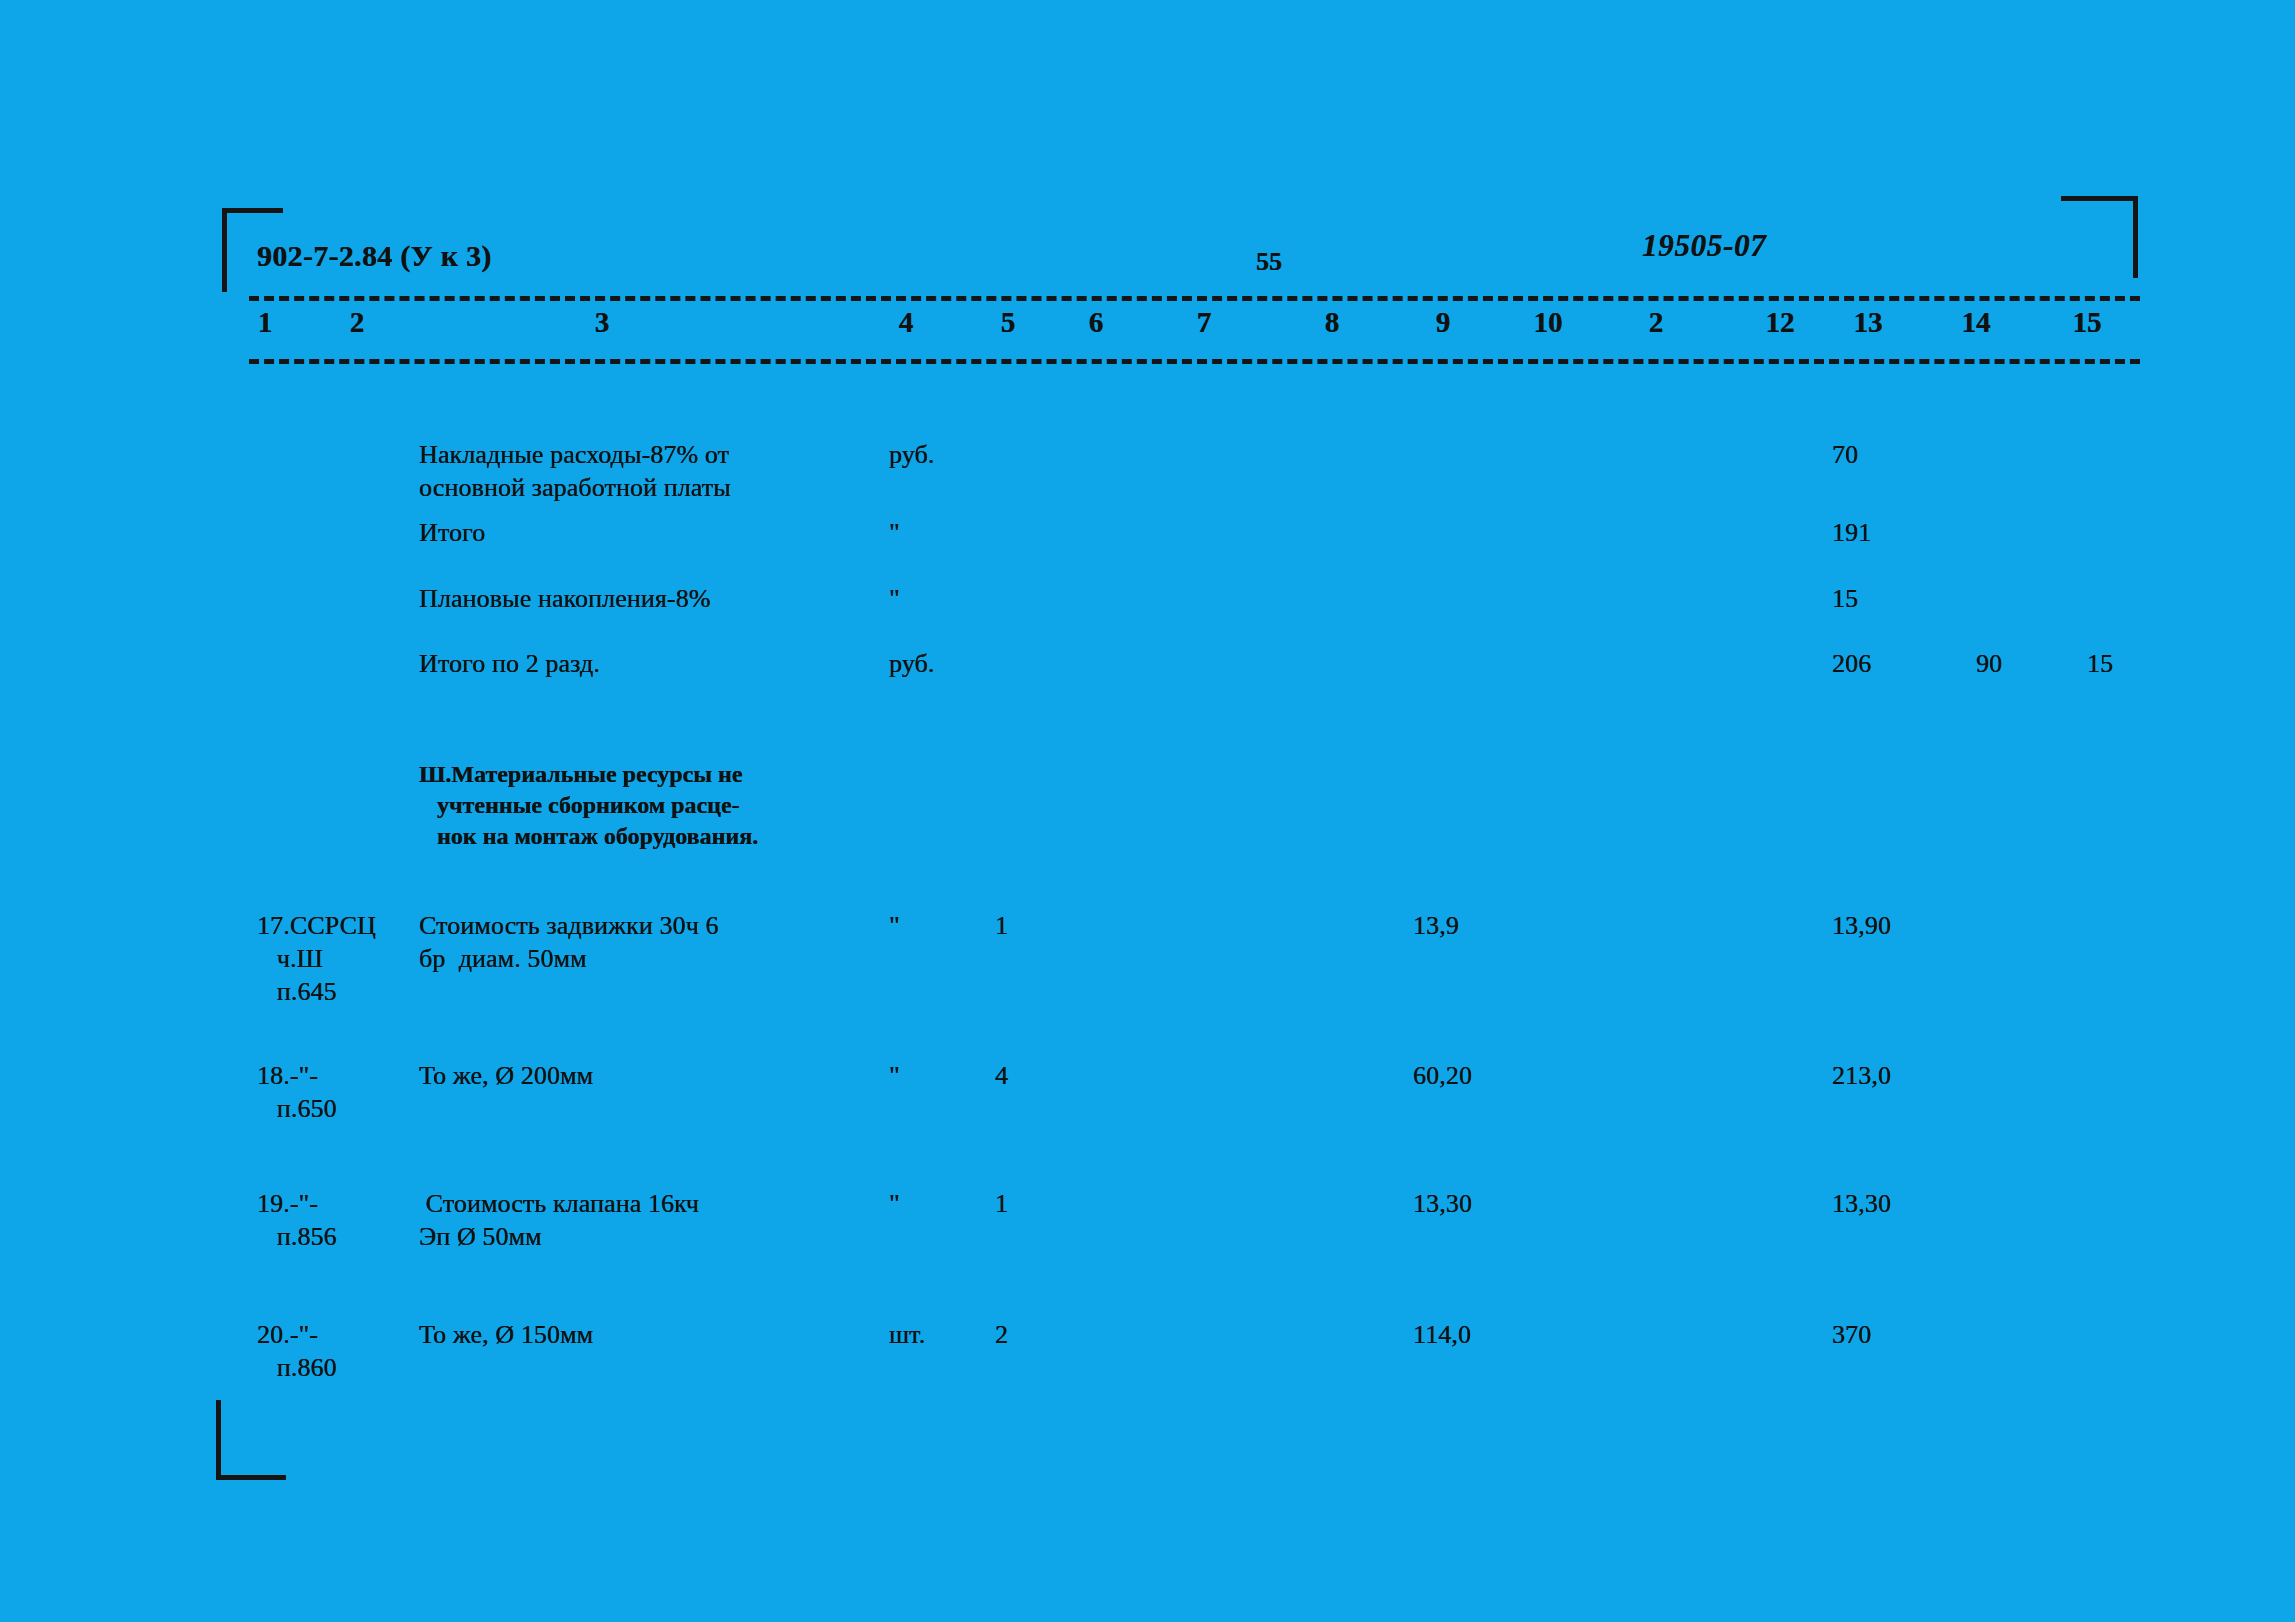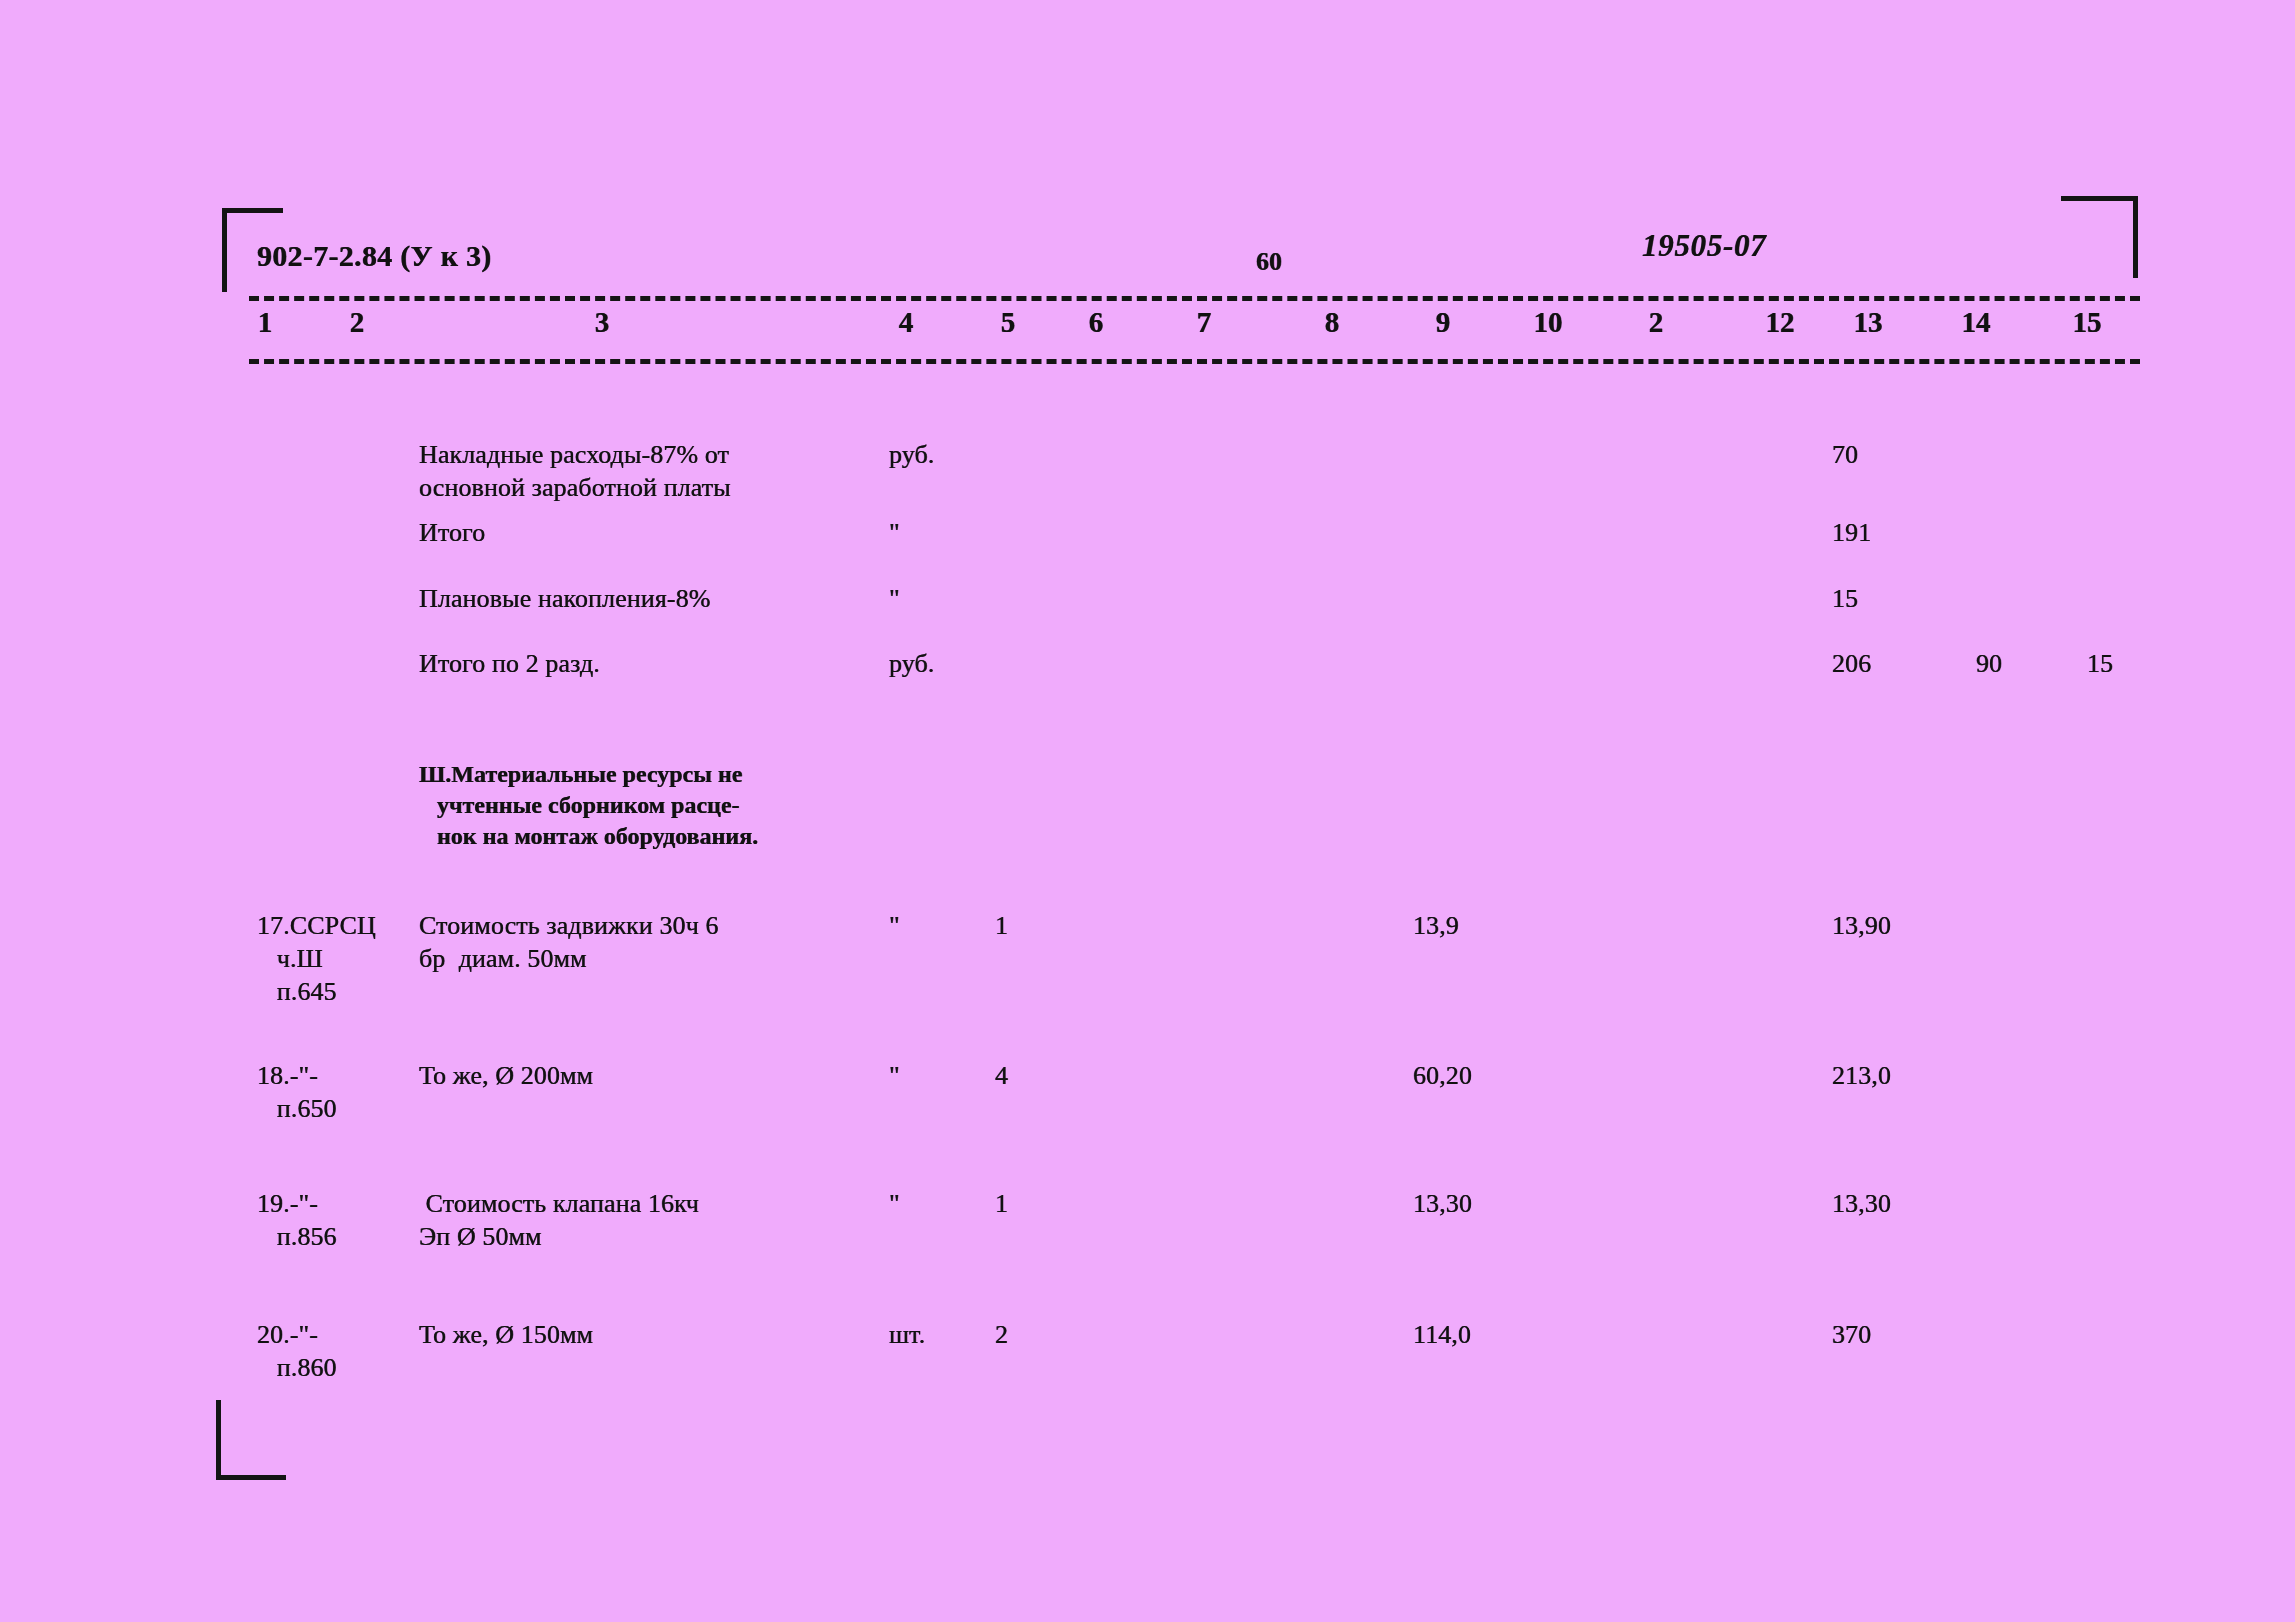--- a/index.html
+++ b/index.html
@@ -14,21 +14,21 @@
     position: relative;
     font-family: "Liberation Serif", serif;
     color: #111111;
     overflow: hidden;
   }
 
   
   #scan-page {
     position: absolute;
     inset: 0;
-    background: #f0abfc;
+    background: #0ea5e9;
   }
 
   .corner {
     position: absolute;
     border-color: #141414;
     border-style: solid;
     border-width: 0;
   }
   #corner-top-left {
     left: 222px; top: 208px;
@@ -158,21 +158,21 @@
 <body>
 
 <div id="scan-page">
 
   <div class="corner" id="corner-top-left"></div>
   <div class="corner" id="corner-top-right"></div>
   <div class="corner" id="corner-bottom-left"></div>
 
   <div id="doc-code" class="ink">902-7-2.84 (У к 3)</div>
 
-  <div id="page-number" class="ink">60</div>
+  <div id="page-number" class="ink">55</div>
 
   <div id="archive-code" class="ink">19505-07</div>
 
   <div class="dash-rule" id="rule-top"></div>
   <div class="dash-rule" id="rule-bottom"></div>
 
   <div id="column-numbers">
       <div class="col-num ink" style="left: 265px;">1</div>
       <div class="col-num ink" style="left: 357px;">2</div>
       <div class="col-num ink" style="left: 602px;">3</div>

